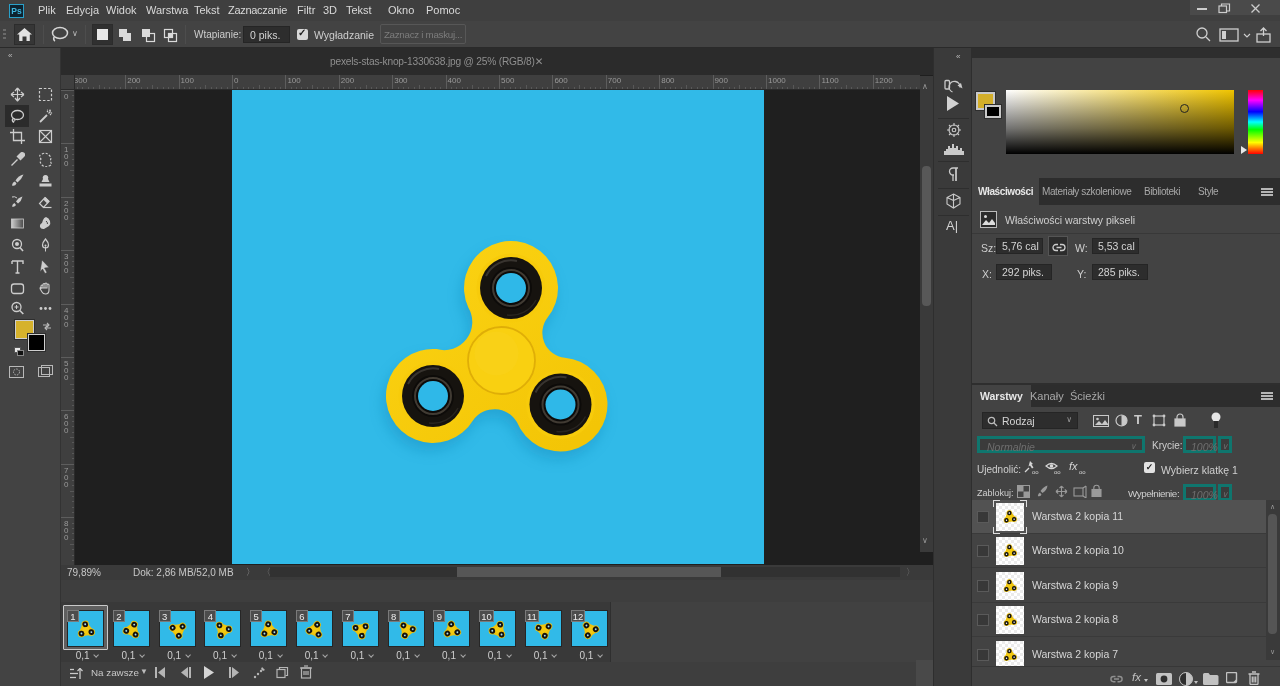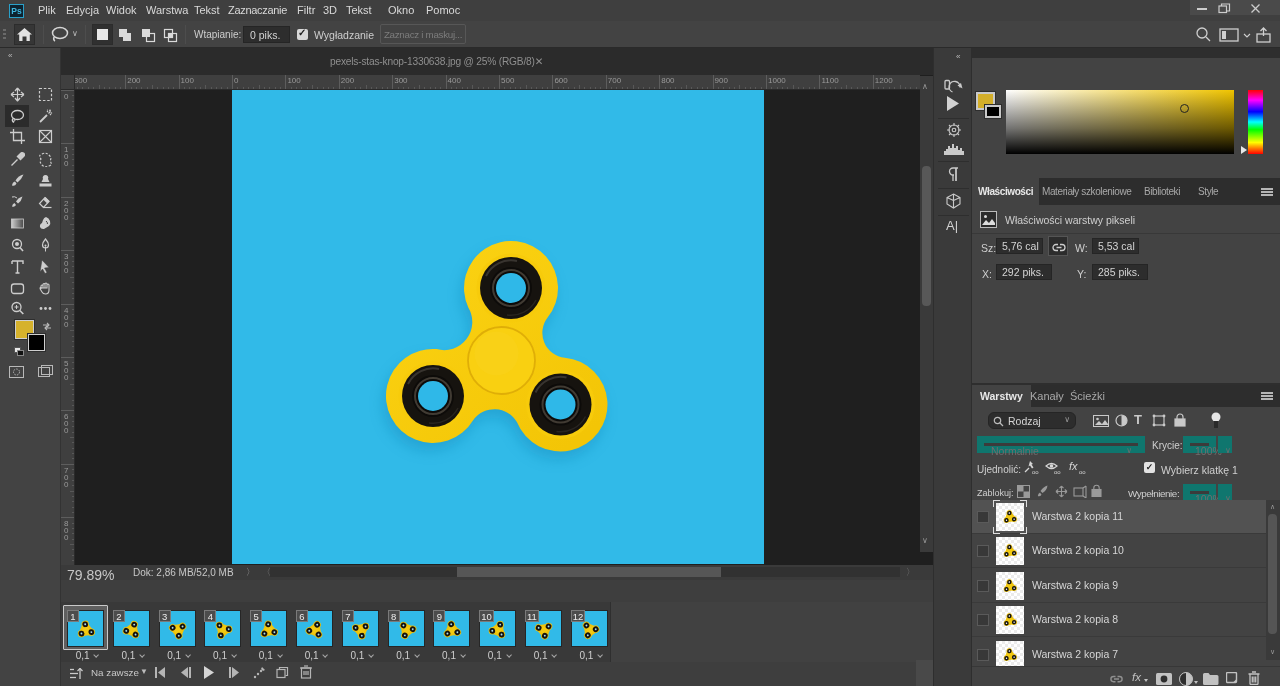--- a/index.html
+++ b/index.html
@@ -41,21 +41,21 @@
 #ministrip{left:933px;top:48px;width:39px;height:638px;background:#3a3a3a;border-left:1px solid #2e2e2e;border-right:1px solid #2e2e2e;}
 #rightcol{left:972px;top:48px;width:308px;height:638px;background:#2e2e2e;}
 .panel{position:absolute;left:0px;width:308px;background:#434343;}
 .phead{position:absolute;left:0;top:0;width:308px;background:#2d2d2d;}
 .ptab{position:absolute;top:0;font-size:11px;color:#a8a8a8;line-height:26px;}
 .ptab.act{background:#434343;color:#e8e8e8;font-weight:bold;}
 .burger{position:absolute;right:7px;top:9px;width:12px;height:8px;border-top:2px solid #b5b5b5;border-bottom:2px solid #b5b5b5;}
 .burger:after{content:"";display:block;margin-top:1px;height:2px;background:#b5b5b5;}
 .well{position:absolute;background:#2d2d2d;border:1px solid #252525;color:#d4d4d4;font-size:10.5px;}
 .dis{color:#787878;}
-.disbox{position:absolute;background:#3b3b3b;border:7px solid #0f766e;color:#6e6e6e;font-size:10.5px;}
+.disbox{position:absolute;background:#3b3b3b;border:3px solid #0f766e;color:#6e6e6e;font-size:10.5px;font-style:italic;}
 .lab{position:absolute;font-size:10.5px;color:#cfcfcf;}
 
 .lrow{position:absolute;left:0;width:294px;height:34px;border-bottom:1px solid #3a3a3a;}
 .lvis{position:absolute;left:5px;top:11px;width:12px;height:12px;border:1px solid #5a5a5a;background:#383838;}
 .lthumb{position:absolute;left:24px;top:3px;width:28px;height:28px;background:#fff;}
 .lname{position:absolute;left:60px;top:10px;font-size:10.5px;color:#d6d6d6;}
 svg{display:block;}
 </style>
 </head>
 <body>
@@ -453,21 +453,21 @@
         <circle cx="269.5" cy="270.5" r="33.5" fill="#f9d011" stroke="#dfae07" stroke-width="1.8"></circle>
         <circle cx="264.5" cy="263.5" r="22" fill="#fad422" opacity="0.35"></circle>
       </svg>
     </div>
   <div class="abs" id="vscroll">
     <div class="abs" style="left:2px;top:6px;color:#999;font-size:8px;">∧</div>
     <div class="abs" style="left:2px;top:90px;width:9px;height:140px;background:#585858;border-radius:4px;"></div>
     <div class="abs" style="left:2px;top:460px;color:#999;font-size:8px;">∨</div>
   </div>
   <div class="abs" id="statusbar">
-    <span class="abs" style="left:6px;top:2px;font-size:14px;">79,89%</span>
+    <span class="abs" style="left:6px;top:2px;font-size:10px;">79,89%</span>
     <span class="abs" style="left:72px;top:2px;font-size:10px;">Dok: 2,86 MB/52,0 MB</span>
     <span class="abs" style="left:185px;top:1px;color:#9a9a9a;font-size:9px;">〉</span>
     <span class="abs" style="left:201px;top:1px;color:#777;font-size:9px;">〈</span>
     <div class="abs" style="left:209px;top:2px;width:630px;height:10px;background:#313131;"></div>
     <div class="abs" style="left:396px;top:2px;width:264px;height:10px;background:#565656;"></div>
     <span class="abs" style="left:845px;top:1px;color:#777;font-size:9px;">〉</span>
   </div>
 
   <div class="abs" id="toolbar">
       <div class="abs" style="left:8px;top:3px;color:#bbb;font-size:8px;">«</div>
@@ -962,21 +962,21 @@
       <div class="well" style="left:120px;top:86px;width:56px;height:16px;line-height:15px;padding-left:5px;">285 piks.</div>
     </div>
 
     <div class="panel" style="top:337px;height:301px;">
       <div class="phead" style="height:22px;">
         <div class="ptab act" style="left:0px;padding:0 8px;line-height:22px;font-size:10.5px;">Warstwy</div>
         <div class="ptab" style="left:52px;padding:0 6px;line-height:22px;">Kanały</div>
         <div class="ptab" style="left:92px;padding:0 6px;line-height:22px;">Ścieżki</div>
         <div class="burger" style="top:7px;"></div>
       </div>
-      <div class="well" style="left:16px;top:27px;width:88px;height:17px;border-radius:6px;">
+      <div class="well" style="left:10px;top:27px;width:96px;height:17px;">
         <svg style="position:absolute;left:4px;top:3px" width="11" height="11" fill="none" stroke="#bbb" stroke-width="1.2">
             <circle cx="4.5" cy="4.5" r="3.2"></circle>
             <line x1="7" y1="7" x2="10" y2="10"></line>
           </svg>
         <span style="position:absolute;left:19px;top:2px;">Rodzaj</span>
         <span style="position:absolute;right:5px;top:2px;color:#999;font-size:8px;">∨</span>
       </div>
       <div class="abs" id="lfilters" style="left:118px;top:27px;color:#ccc;">
           <svg class="abs" style="left:3px;top:3px" width="16" height="12">
             <rect x="0.5" y="0.5" width="15" height="11" fill="none" stroke="#c9c9c9" stroke-width="1"></rect>

